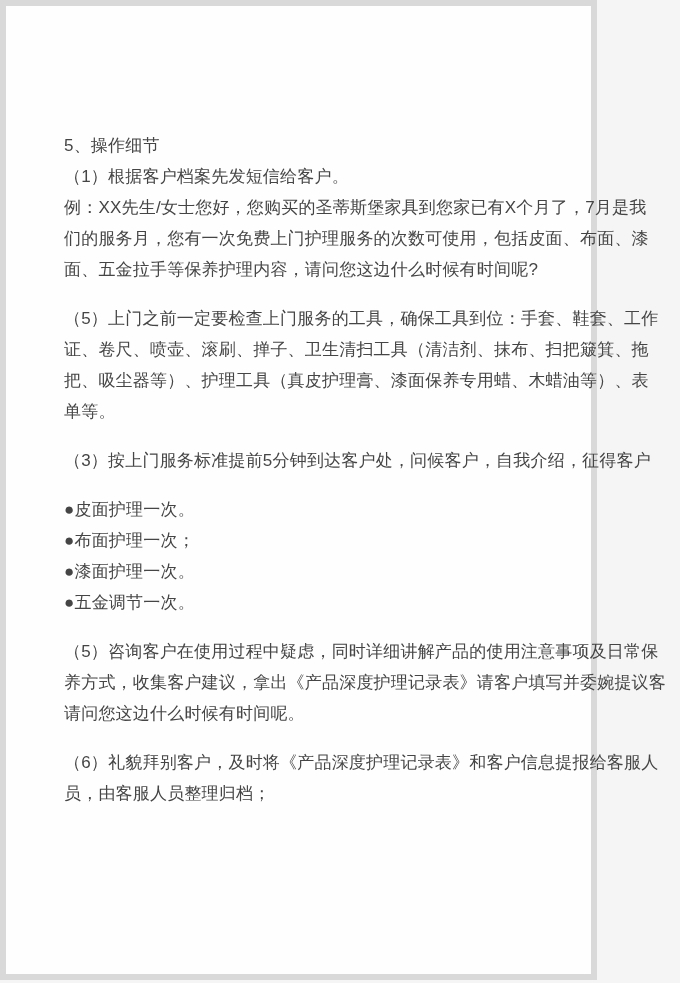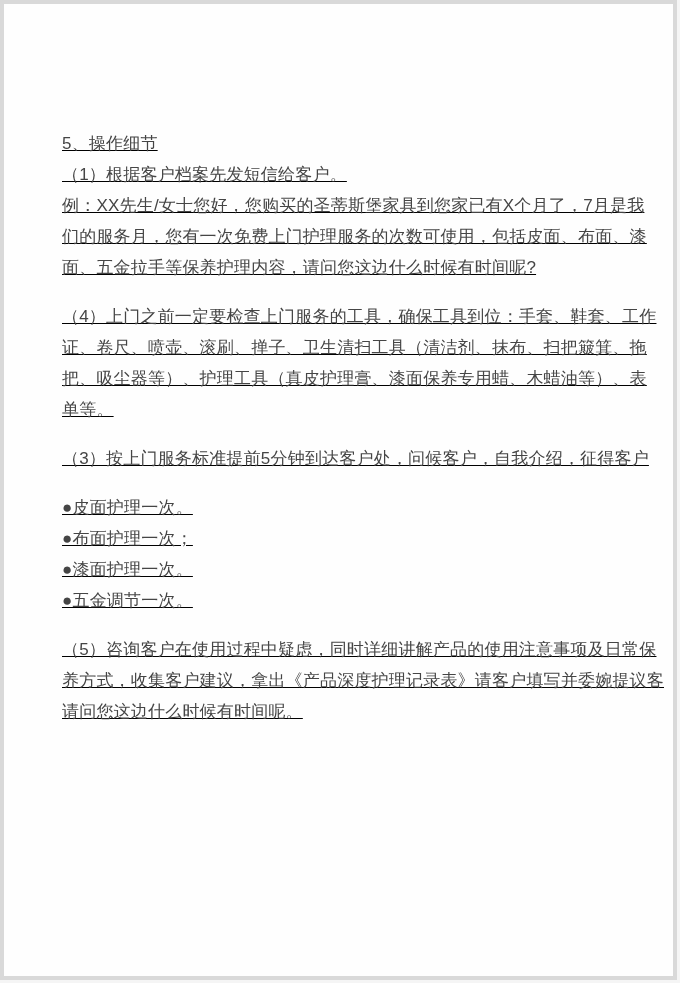--- a/index.html
+++ b/index.html
@@ -10,25 +10,24 @@
   }
   body {
     background: #f5f5f5;
     font-family: "Liberation Sans", sans-serif;
     position: relative;
   }
   .page {
     position: absolute;
     top: 0;
     left: 0;
-    width: 677px;
+    width: 597px;
     height: 980px;
     background: #fefefe;
-    border: 4px solid #701a75;
-    text-decoration: underline;
+    border: 6px solid #701a75;
   }
   .content {
     padding: 124px 40px 0 58px;
   }
   .block + .block { margin-top: 18px; }
   .block.heading + .block { margin-top: 0; }
   .line {
     font-size: 17px;
     line-height: 31px;
     color: #454545;
@@ -44,33 +43,37 @@
       <div class="block heading">
         <div class="line">5、操作细节</div>
       </div>
       <div class="block paragraph">
         <div class="line">（1）根据客户档案先发短信给客户。</div>
         <div class="line">例：XX先生/女士您好，您购买的圣蒂斯堡家具到您家已有X个月了，7月是我</div>
         <div class="line">们的服务月，您有一次免费上门护理服务的次数可使用，包括皮面、布面、漆</div>
         <div class="line">面、五金拉手等保养护理内容，请问您这边什么时候有时间呢?</div>
       </div>
       <div class="block paragraph">
-        <div class="line">（4）上门之前一定要检查上门服务的工具，确保工具到位：手套、鞋套、工作</div>
+        <div class="line">（5）上门之前一定要检查上门服务的工具，确保工具到位：手套、鞋套、工作</div>
         <div class="line">证、卷尺、喷壶、滚刷、掸子、卫生清扫工具（清洁剂、抹布、扫把簸箕、拖</div>
         <div class="line">把、吸尘器等）、护理工具（真皮护理膏、漆面保养专用蜡、木蜡油等）、表</div>
         <div class="line">单等。</div>
       </div>
       <div class="block paragraph">
         <div class="line">（3）按上门服务标准提前5分钟到达客户处，问候客户，自我介绍，征得客户</div>
       </div>
       <div class="block paragraph">
         <div class="line">●皮面护理一次。</div>
         <div class="line">●布面护理一次；</div>
         <div class="line">●漆面护理一次。</div>
         <div class="line">●五金调节一次。</div>
       </div>
       <div class="block paragraph">
         <div class="line">（5）咨询客户在使用过程中疑虑，同时详细讲解产品的使用注意事项及日常保</div>
         <div class="line">养方式，收集客户建议，拿出《产品深度护理记录表》请客户填写并委婉提议客</div>
         <div class="line">请问您这边什么时候有时间呢。</div>
       </div>
+      <div class="block paragraph">
+        <div class="line">（6）礼貌拜别客户，及时将《产品深度护理记录表》和客户信息提报给客服人</div>
+        <div class="line">员，由客服人员整理归档；</div>
+      </div>
     </div>
 </div>
 
 </body></html>

